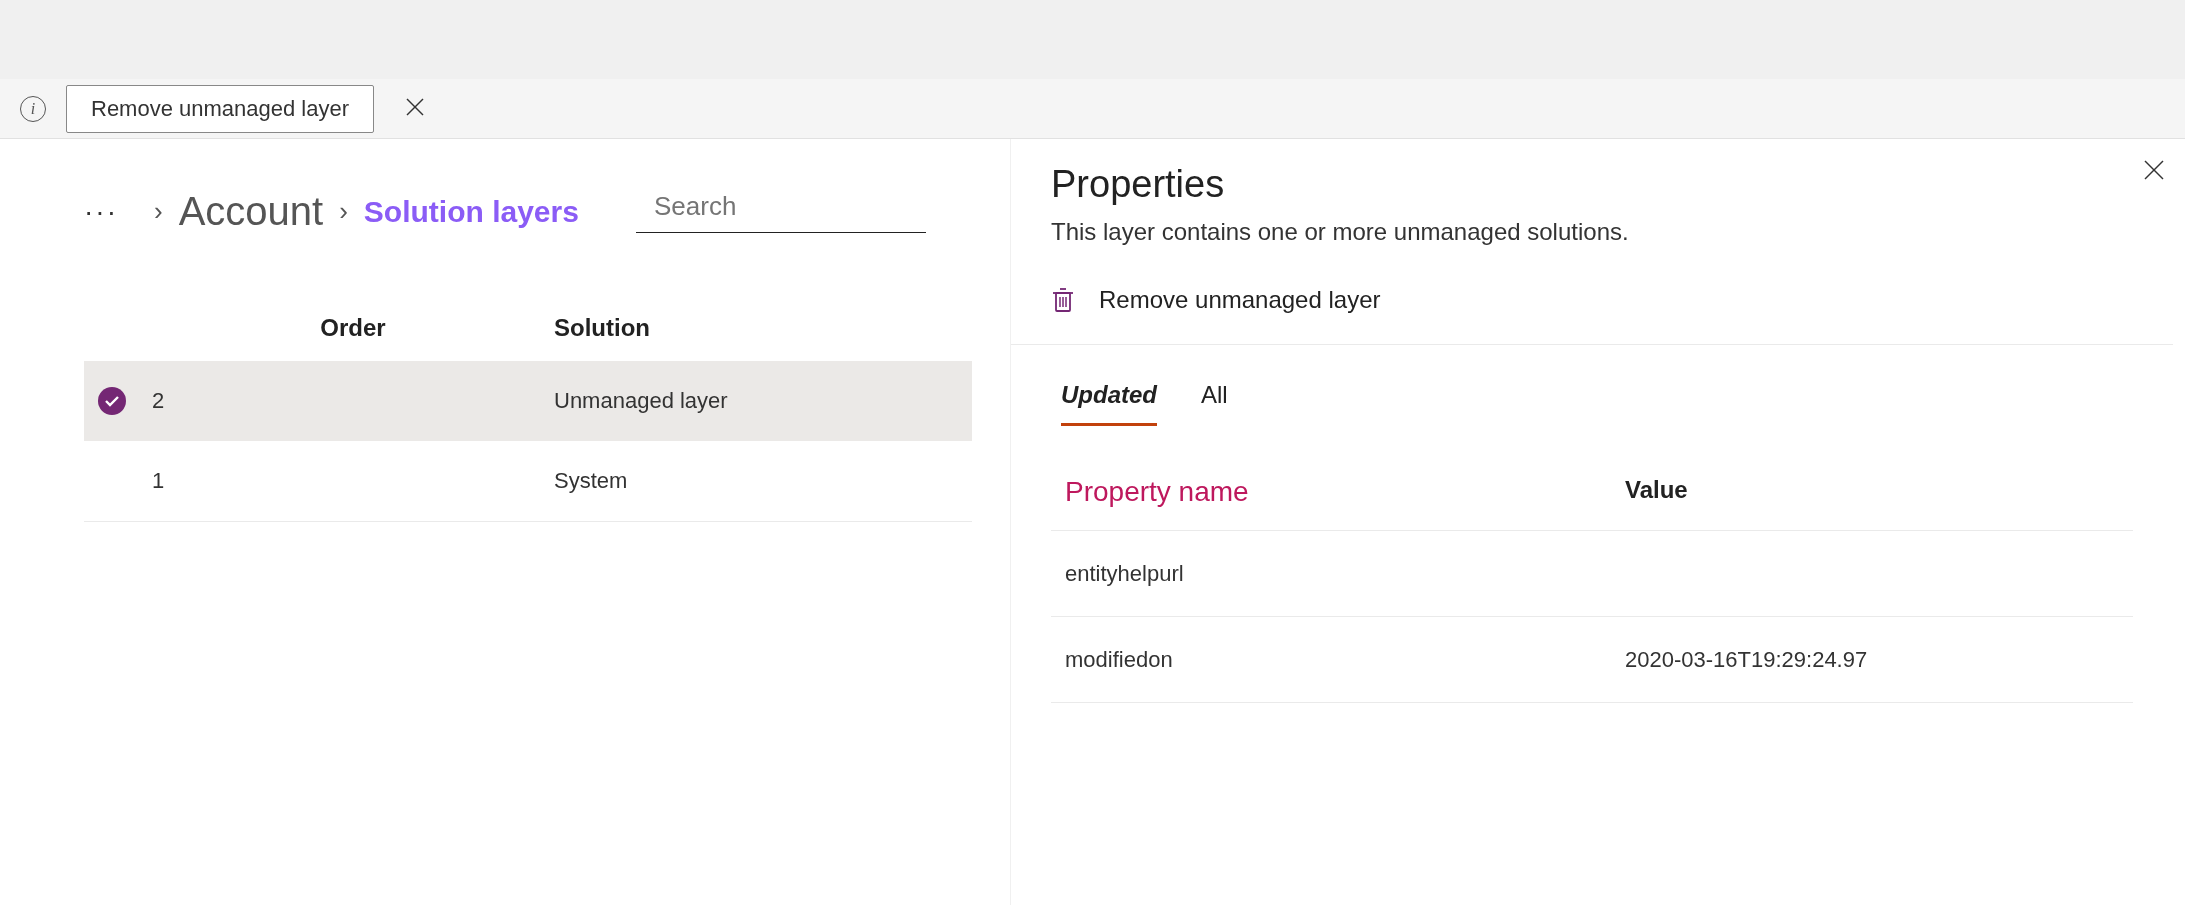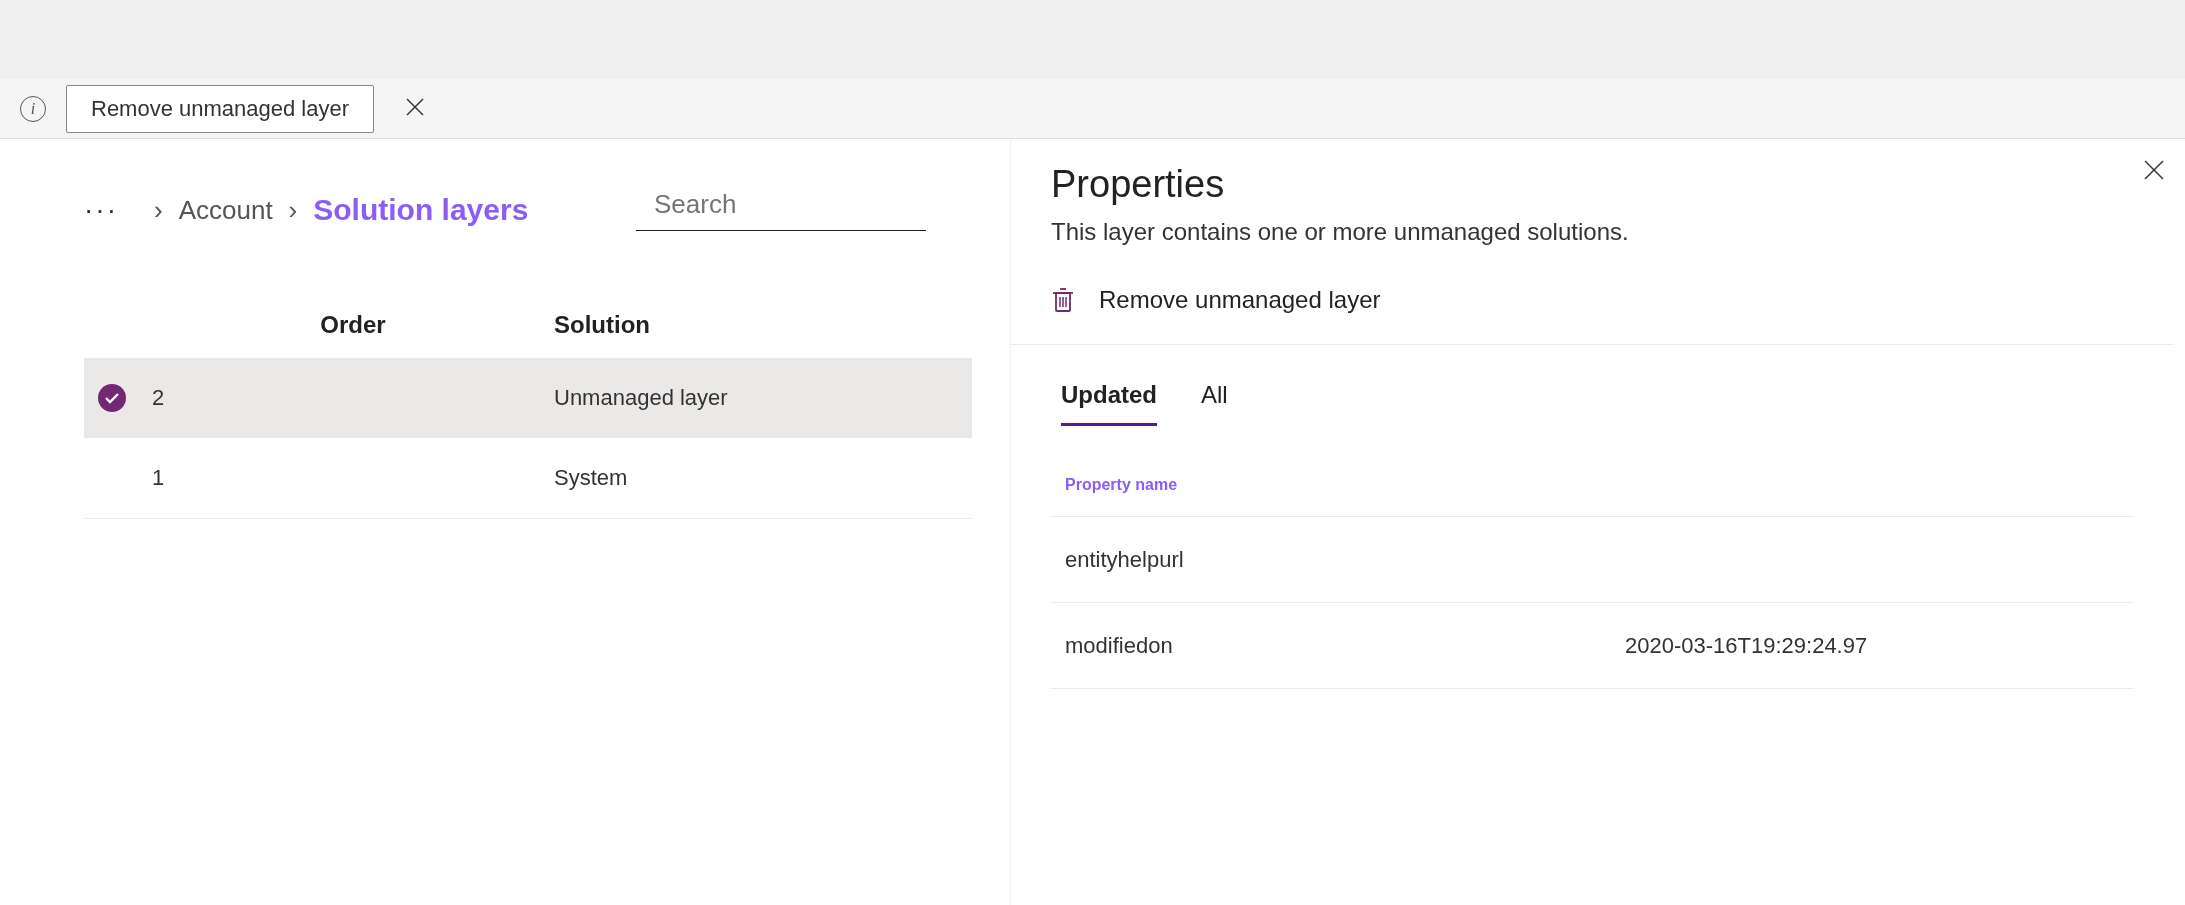--- a/index.html
+++ b/index.html
@@ -92,21 +92,21 @@
       letter-spacing: 2px;
       margin-right: 20px;
       cursor: pointer;
     }
     .breadcrumb-sep {
       font-size: 26px;
       color: #555;
       margin: 0 16px;
     }
     .breadcrumb-item {
-      font-size: 26px;
+      font-size: 40px;
       color: #555;
       cursor: pointer;
     }
     .breadcrumb-current {
       font-size: 30px;
       font-weight: 600;
       color: #8b5cf6;
     }
     .search-box {
       display: flex;
@@ -253,35 +253,36 @@
     }
     .tab {
       font-size: 24px;
       color: #222;
       padding-bottom: 14px;
       cursor: pointer;
       border-bottom: 3px solid transparent;
     }
     .tab.active {
       font-weight: 600;
-      border-bottom: 3px solid #4c1d95;
+      border-bottom: 3px solid #c2410c;
+      font-style: italic;
     }
     .props-table {
       margin-top: 50px;
     }
     .props-header {
       display: flex;
       padding: 0 0 22px 14px;
       border-bottom: 1px solid #eaeaea;
     }
     .props-col-name-h {
       width: 560px;
-      font-size: 16px;
-      font-weight: 700;
-      color: #8b5cf6;
+      font-size: 28px;
+      font-weight: 400;
+      color: #be185d;
     }
     .props-col-value-h {
       flex: 1;
       font-size: 24px;
       font-weight: 600;
       color: #222;
     }
     .props-row {
       display: flex;
       height: 86px;
@@ -388,20 +389,21 @@
       <div class="panel-divider"></div>
 
       <div class="tabs">
         <div class="tab active">Updated</div>
         <div class="tab">All</div>
       </div>
 
       <div class="props-table">
         <div class="props-header">
           <div class="props-col-name-h">Property name</div>
+          <div class="props-col-value-h">Value</div>
         </div>
         <div class="props-row">
           <div class="props-col-name">entityhelpurl</div>
           <div class="props-col-value"></div>
         </div>
         <div class="props-row">
           <div class="props-col-name">modifiedon</div>
           <div class="props-col-value">2020-03-16T19:29:24.97</div>
         </div>
       </div>

